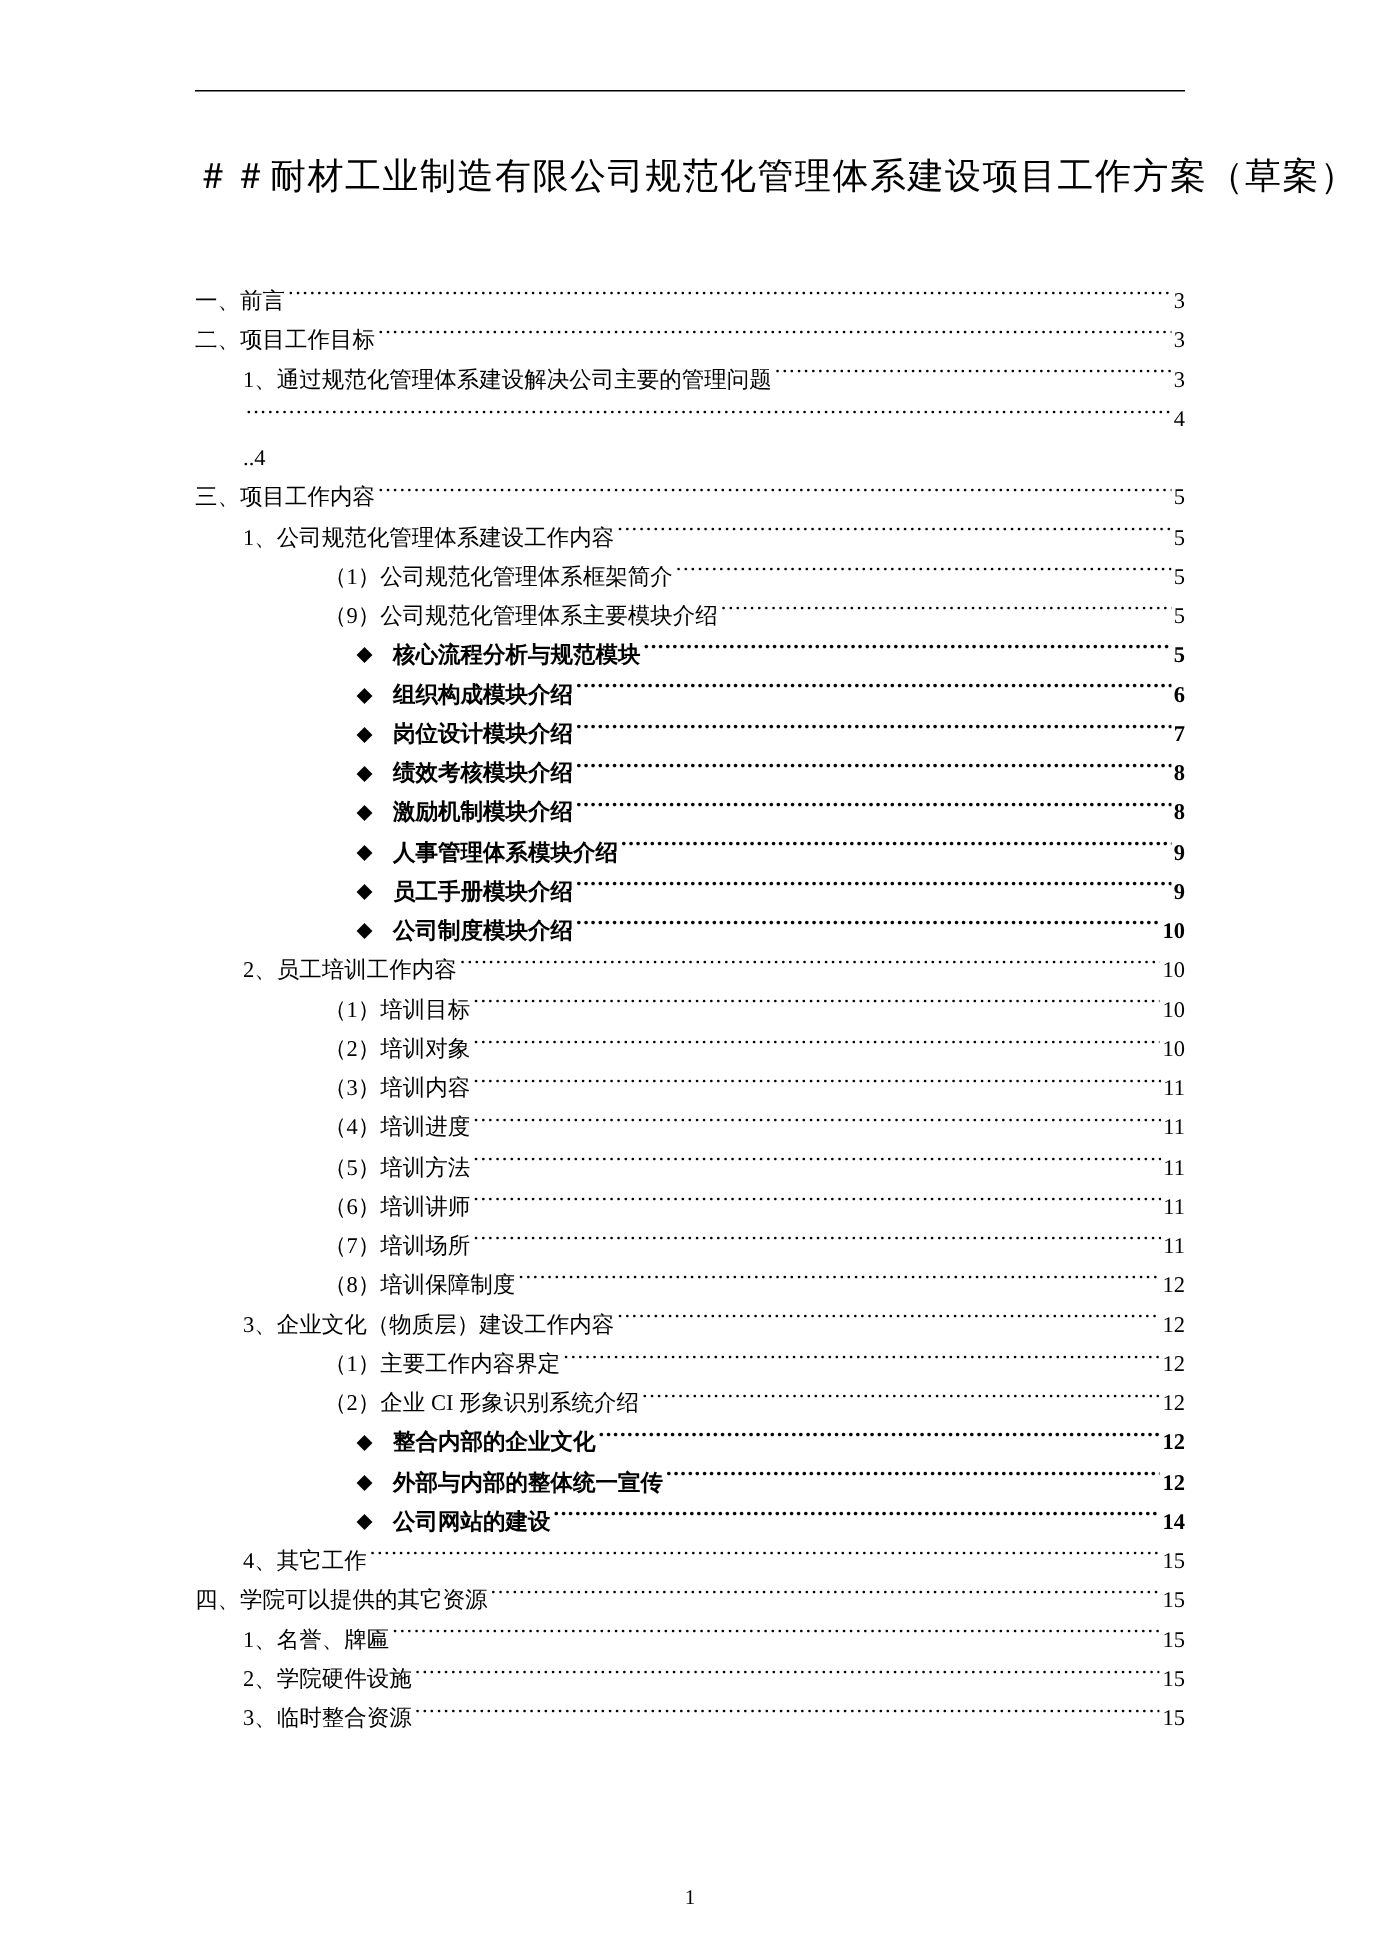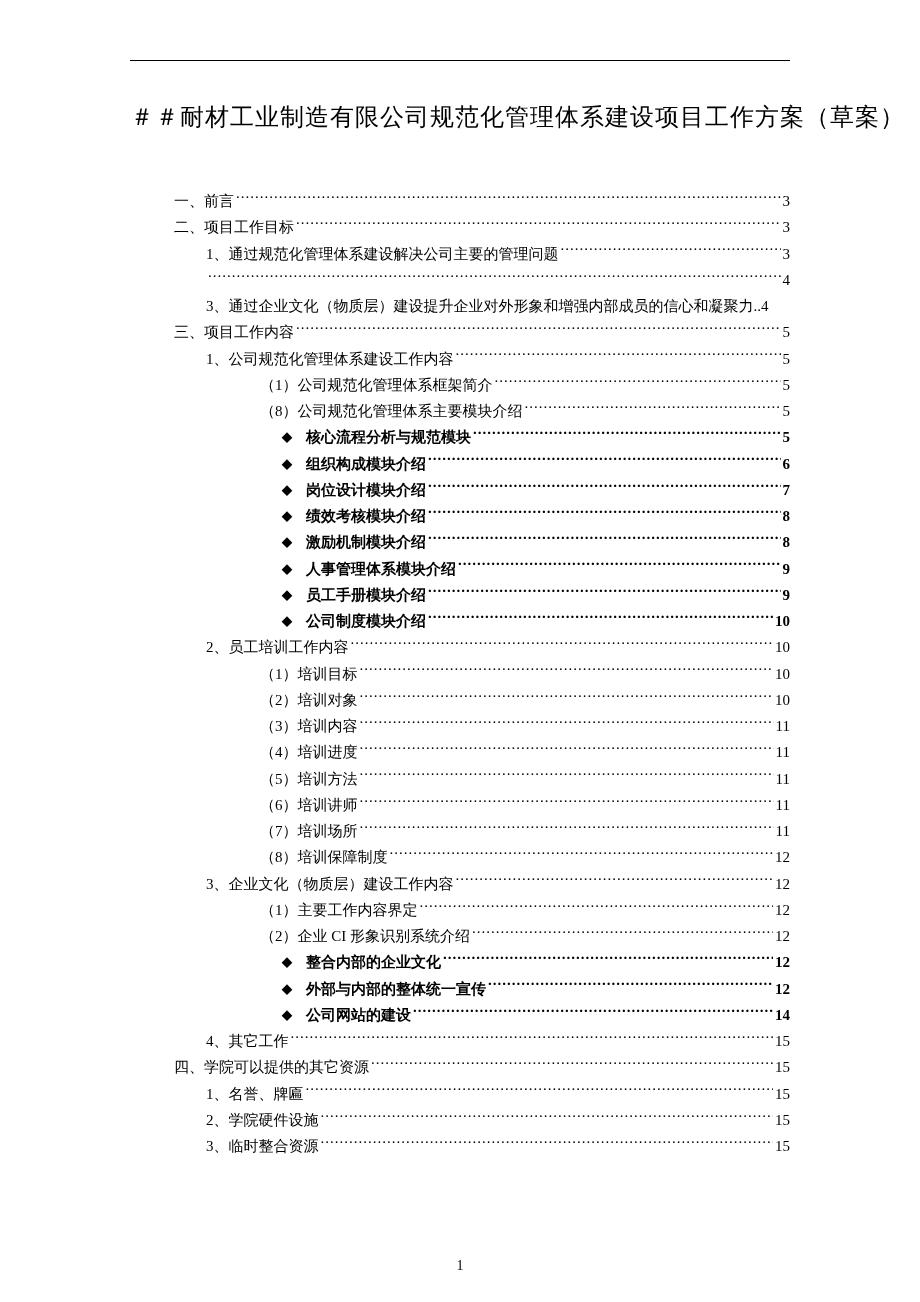--- a/index.html
+++ b/index.html
@@ -36,21 +36,20 @@
     margin-bottom: 70px;
     padding-left: 28px;
   }
   .toc {
     line-height: 1.75;
   }
   .toc-row {
     display: flex;
     align-items: baseline;
     white-space: nowrap;
-    margin-left: 44px;
   }
   .toc-label {
     flex: 0 0 auto;
   }
   .toc-leader {
     flex: 1 1 auto;
     overflow: hidden;
     position: relative;
     margin: 0 2px;
     height: 1em;
@@ -110,41 +109,40 @@
       <div class="toc-row lvl-1">
         <span class="toc-label">1、通过规范化管理体系建设解决公司主要的管理问题</span>
         <span class="toc-leader"></span>
         <span class="toc-page">3</span>
       </div>
       <div class="toc-row lvl-1">
         <span class="toc-leader"></span>
         <span class="toc-page">4</span>
       </div>
       <div class="toc-row lvl-1">
-        <span class="toc-label">3、通过企业文化（物质层）建设提升企业对外形象和增强内部成员的信心和凝聚力</span>
         <span>..</span>
         <span class="toc-page">4</span>
       </div>
       <div class="toc-row lvl-0">
         <span class="toc-label">三、项目工作内容</span>
         <span class="toc-leader"></span>
         <span class="toc-page">5</span>
       </div>
       <div class="toc-row lvl-1">
         <span class="toc-label">1、公司规范化管理体系建设工作内容</span>
         <span class="toc-leader"></span>
         <span class="toc-page">5</span>
       </div>
       <div class="toc-row lvl-2">
         <span class="toc-label">（1）公司规范化管理体系框架简介</span>
         <span class="toc-leader"></span>
         <span class="toc-page">5</span>
       </div>
       <div class="toc-row lvl-2">
-        <span class="toc-label">（8）公司规范化管理体系主要模块介绍</span>
+        <span class="toc-label">（9）公司规范化管理体系主要模块介绍</span>
         <span class="toc-leader"></span>
         <span class="toc-page">5</span>
       </div>
       <div class="toc-row lvl-3">
         <span class="bullet"></span>
         <span class="toc-label">核心流程分析与规范模块</span>
         <span class="toc-leader"></span>
         <span class="toc-page">5</span>
       </div>
       <div class="toc-row lvl-3">

